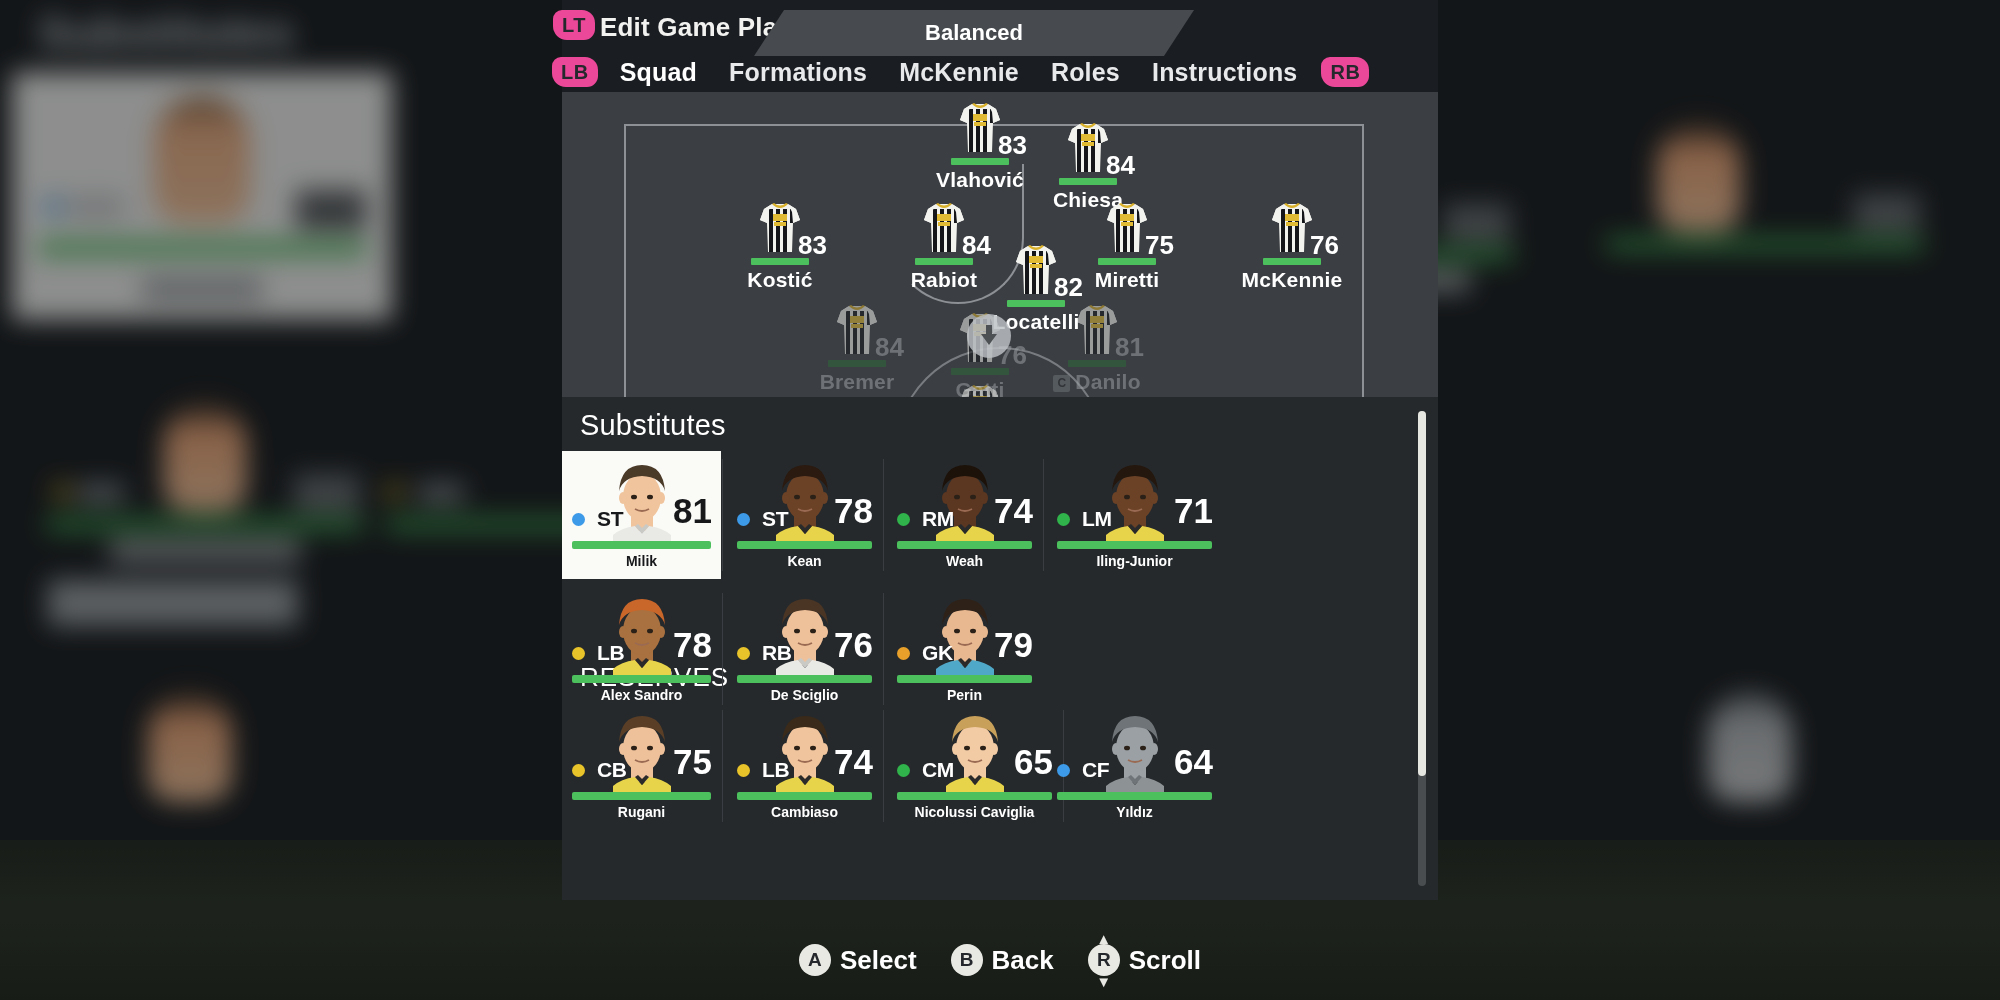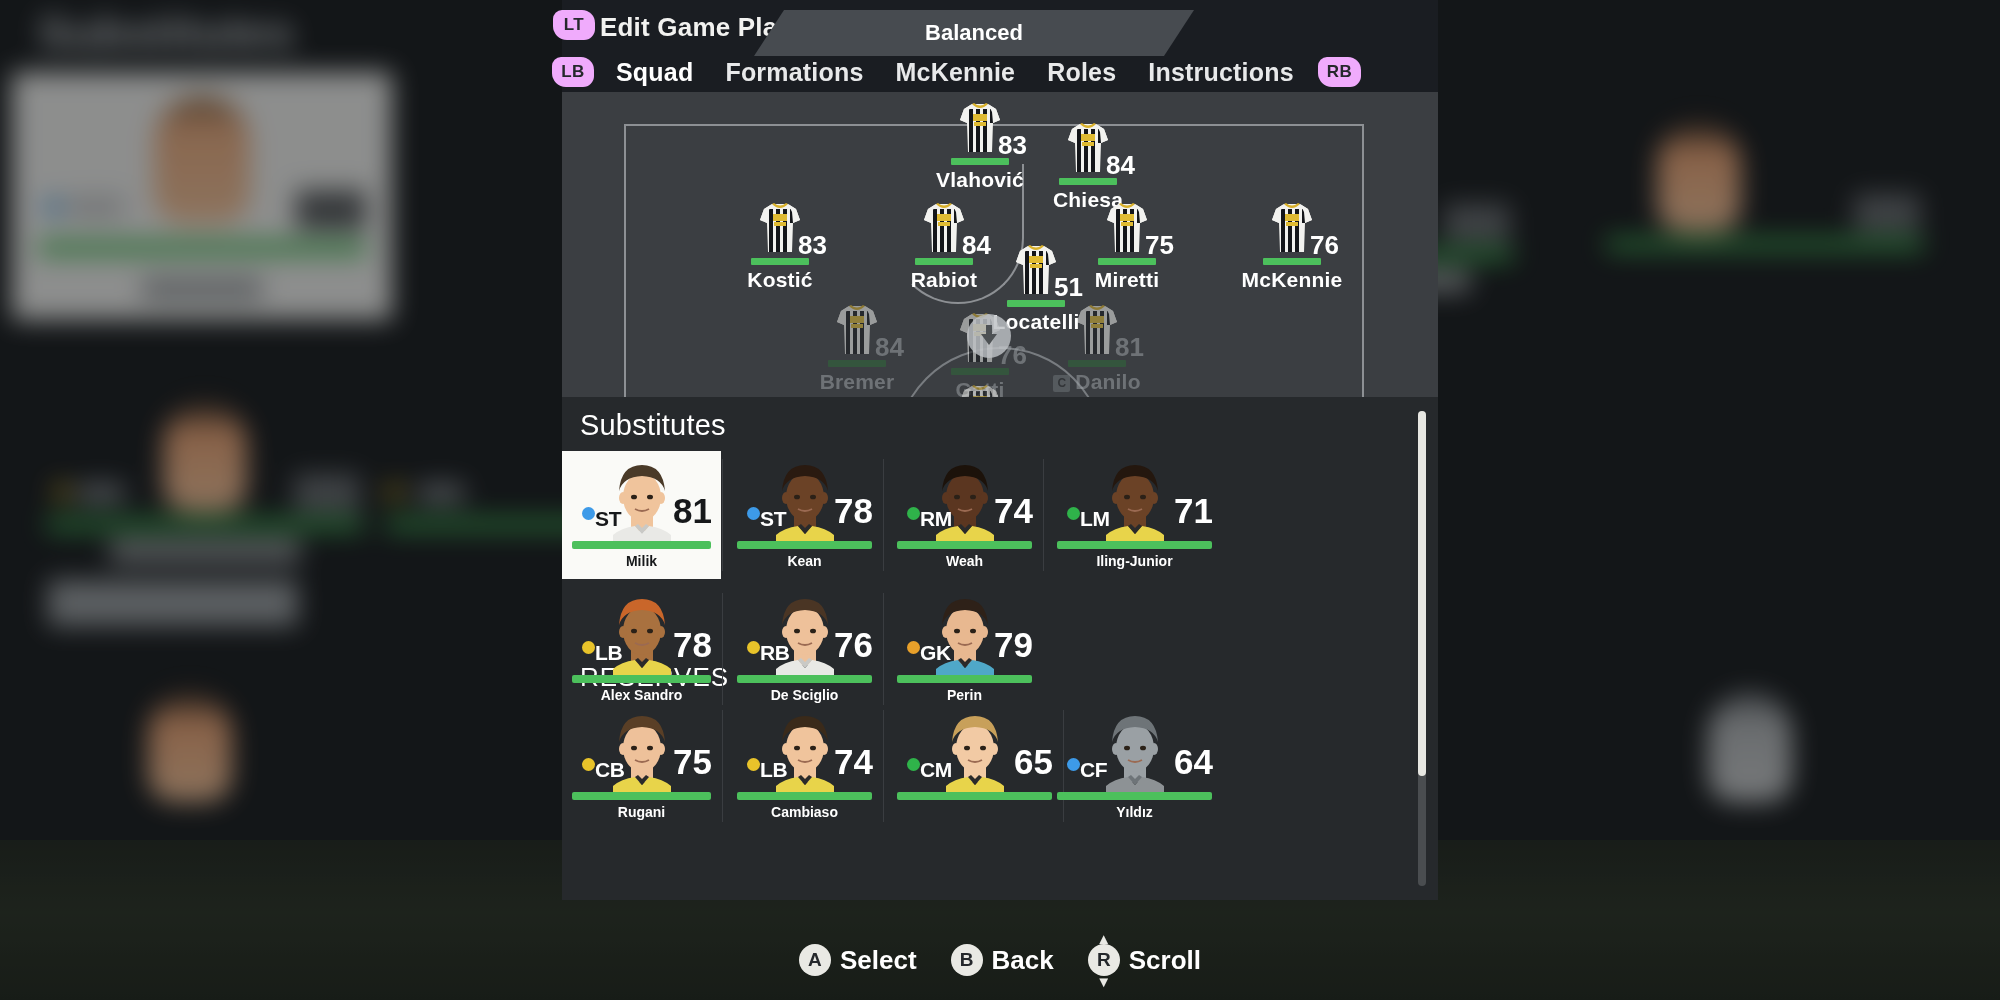--- a/index.html
+++ b/index.html
@@ -48,22 +48,22 @@
   .dimmer{ position:absolute; inset:0; background:rgba(8,10,12,.42); }
 
   
   .modal{ position:absolute; left:562px; top:0; width:876px; height:1000px; }
 
   .topbar{ position:absolute; left:0; top:0; width:876px; height:92px;
            background:#1a1d22; }
   .gp-row{ position:absolute; left:0; top:10px; width:876px; height:46px; }
   .lt-badge{ position:absolute; left:-9px; top:0; }
   .bumper{ display:inline-flex; align-items:center; justify-content:center;
-           min-width:42px; height:30px; padding:0 9px; background:#f0abfc;
-           color:#25282c; font-size:17px; font-weight:bold; letter-spacing:.5px;
+           min-width:42px; height:30px; padding:0 9px; background:#ec4899;
+           color:#25282c; font-size:20px; font-weight:bold; letter-spacing:.5px;
            border-radius:9px 13px 11px 14px; }
   .gp-label{ position:absolute; left:38px; top:2px; font-size:26px; color:#f2f2f0;
              font-weight:bold; letter-spacing:.2px; }
   .balanced{ position:absolute; left:192px; top:0px; width:440px; height:46px;
              background:#474b50; clip-path:polygon(30px 0,440px 0,410px 46px,0px 46px);
              display:flex; align-items:center; justify-content:center; }
   .balanced span{ font-size:22px; color:#fff; font-weight:bold; }
 
   .tabs{ position:absolute; left:0; top:52px; width:876px; height:40px;
          display:flex; align-items:center; gap:0; }
@@ -116,21 +116,21 @@
   .row.r1{ top:54px; }
   .row.r2{ top:188px; }
   .row.r3{ top:305px; }
 
   .cardslot{ position:absolute; top:0; width:159px; height:128px; }
   .card{ position:absolute; inset:0; }
   .card.sel{ background:#fafaf7; }
   .card .face{ position:absolute; left:50%; top:6px; transform:translateX(-50%);
                width:74px; height:92px; overflow:hidden; }
   .card .face svg{ display:block; }
-  .card .pos{ position:absolute; left:20px; top:56px; display:flex; gap:0;}
+  .card .pos{ position:absolute; left:10px; top:56px; display:flex; align-items:center; gap:12px;}
   .pdot{ width:13px; height:13px; border-radius:50%; display:inline-block; }
   .plbl{ font-size:21px; font-weight:bold; color:#ffffff; letter-spacing:-.3px; }
   .card.sel .plbl{ color:#16181a; }
   .card .rt{ position:absolute; right:9px; top:40px; font-size:35px; font-weight:bold; color:#ffffff; }
   .card.sel .rt{ color:#16181a; }
   .card .bar{ position:absolute; left:10px; right:10px; top:90px; height:8px;
               background:#4cc05c; border-radius:2px; }
   .card .nm{ position:absolute; left:0; right:0; top:102px; text-align:center;
              font-size:14px; font-weight:bold; color:#ffffff; }
   .card.sel .nm{ color:#16181a; }
@@ -366,21 +366,21 @@
                 <rect x="20" y="9" width="4" height="43" fill="#14161a"></rect>
                 <rect x="27" y="9" width="4" height="43" fill="#14161a"></rect>
                 <rect x="34" y="9" width="3" height="14" fill="#14161a"></rect>
                 <path d="M16 4 L8 9 L4 20 L11 23 L12 12 Z" fill="#f2f2ef"></path>
                 <path d="M32 4 L40 9 L44 20 L37 23 L36 12 Z" fill="#f2f2ef"></path>
                 <path d="M16 4 Q24 12 32 4 L30 3 Q24 8 18 3 Z" fill="#d8b02a"></path>
                 <rect x="17" y="14" width="14" height="7" fill="#e0bb33"></rect>
                 <rect x="18" y="22" width="12" height="4" fill="#e0bb33"></rect>
               </svg>
             </div>
-            <div class="rt">51</div>
+            <div class="rt">82</div>
             <div class="bar"></div>
             <div class="nm">Locatelli</div>
           </div>
           <div class="plr faded" style="left: 235px; top: 210px;">
             <div class="kit">
               <svg width="48" height="56" viewBox="0 0 48 56">
                 <path d="M16 4 L8 9 L4 20 L11 23 L12 52 L36 52 L37 23 L44 20 L40 9 L32 4 Z" fill="#f2f2ef"></path>
                 <rect x="13" y="9" width="4" height="43" fill="#14161a"></rect>
                 <rect x="20" y="9" width="4" height="43" fill="#14161a"></rect>
                 <rect x="27" y="9" width="4" height="43" fill="#14161a"></rect>
@@ -726,20 +726,21 @@
                     <ellipse cx="45" cy="40" rx="3" ry="2.3" fill="#2b2118"></ellipse>
                     <path d="M30 52 Q37 56 44 52" stroke="#9b6a52" stroke-width="1.8" fill="none"></path>
                   </svg>
                 </div>
                 <div class="pos">
                   <span class="pdot" style="background:#2fb34a"></span>
                   <span class="plbl">CM</span>
                 </div>
                 <div class="rt">65</div>
                 <div class="bar"></div>
+                <div class="nm">Nicolussi Caviglia</div>
               </div>
             </div>
             <div class="vdiv" style="left: 501px;"></div>
             <div class="cardslot" style="left: 485px; width: 175px;">
               <div class="card">
                 <div class="face">
                   <svg width="74" height="92" viewBox="0 0 74 92">
                     <rect width="74" height="92" fill="none"></rect>
                     <path d="M26 58 L26 74 L48 74 L48 58 Z" fill="#9aa0a4"></path>
                     <path d="M8 92 L8 78 Q16 71 30 69 L37 77 L44 69 Q58 71 66 78 L66 92 Z" fill="#8d9295"></path>

